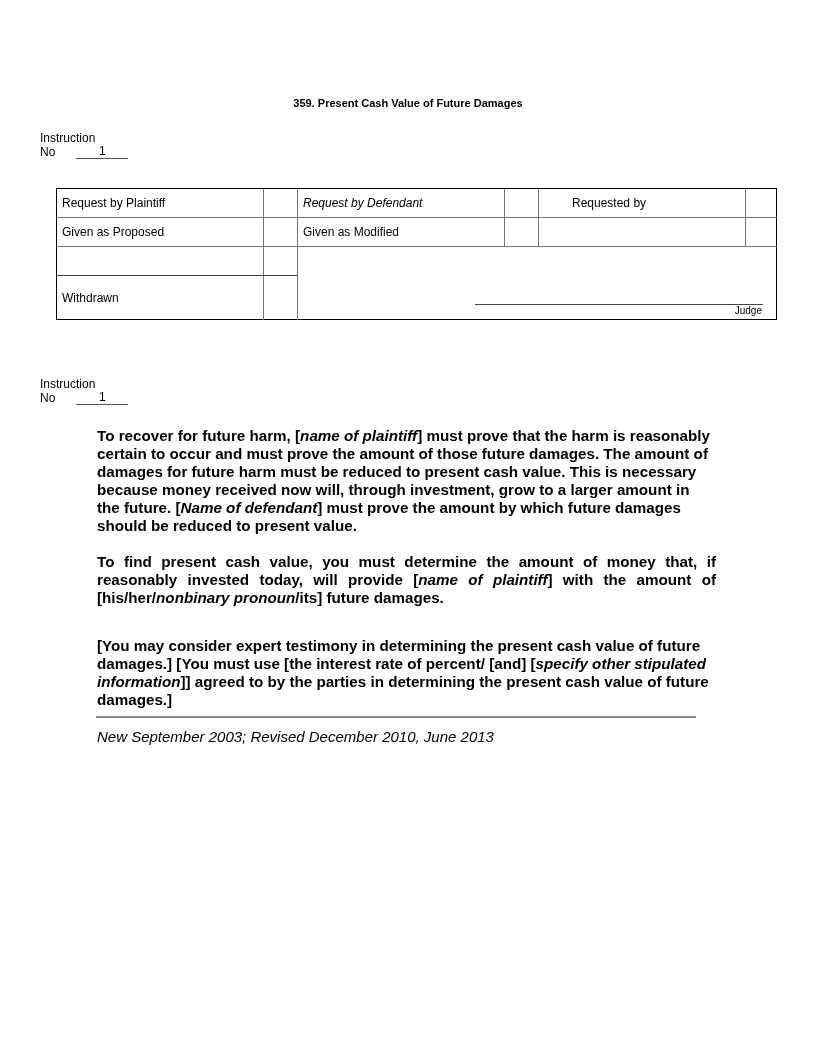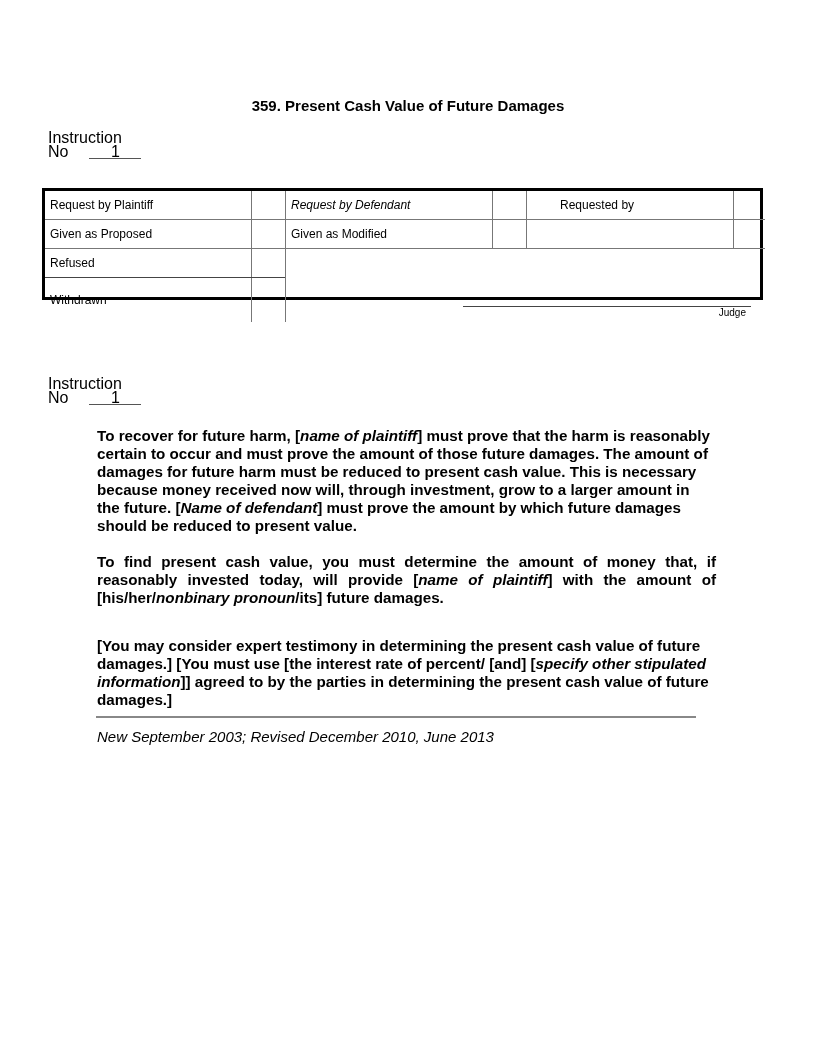--- a/index.html
+++ b/index.html
@@ -1,21 +1,21 @@
 <!DOCTYPE html>
 <html><head>
   <meta charset="utf-8">
   <style>
     html, body { margin: 0; padding: 0; background: #ffffff; }
     body { width: 816px; height: 1056px; position: relative; color: #000; font-family: "Liberation Sans", sans-serif; overflow: hidden; }
-    .title { position: absolute; top: 97px; left: 0; width: 816px; text-align: center; font-weight: bold; font-size: 15px; }
-    .instr { position: absolute; left: 48px; font-size: 16px; line-height: 14px; }
+    .title { position: absolute; top: 97px; left: 0; width: 816px; text-align: center; font-weight: bold; font-size: 11px; }
+    .instr { position: absolute; left: 40px; font-size: 12px; line-height: 14px; }
     .instr .no-row { display: flex; align-items: flex-end; }
     .instr .num { display: inline-block; width: 52px; border-bottom: 1px solid #555; text-align: center; margin-left: 21px; line-height: 13px; }
-    .form-table { position: absolute; left: 42px; top: 188px; width: 721px; height: 112px; border: 3px solid #000000; box-sizing: border-box; font-size: 12px; }
+    .form-table { position: absolute; left: 56px; top: 188px; width: 721px; height: 132px; border: 1px solid #000000; box-sizing: border-box; font-size: 12px; }
     .cell { position: absolute; box-sizing: border-box; padding-left: 5px; display: flex; align-items: center; }
     .vl { position: absolute; width: 1px; background: #777; }
     .hl { position: absolute; height: 1px; background: #777; }
     .judge-line { position: absolute; left: 418px; top: 115px; width: 288px; height: 1px; background: #444; }
     .judge-label { position: absolute; right: 14px; top: 116px; font-size: 10px; }
     .body-text { position: absolute; left: 97px; width: 619px; font-weight: bold; font-size: 15.2px; line-height: 18px; }
     .body-text p { margin: 0 0 10px 0; }
     .justify { text-align: justify; }
     .rule { position: absolute; left: 96px; top: 716px; width: 600px; height: 2px; background: #888; }
     .history { position: absolute; left: 97px; top: 728px; font-family: Liberation Sans, sans-serif; font-style: italic; font-size: 15px; }
@@ -51,21 +51,20 @@
   <div class="cell" style="left:448px; top:0; width:33px; height:28px;"></div>
   <div class="cell" style="left:482px; top:0; width:206px; height:28px;margin-left:28px;">Requested by</div>
   <div class="cell" style="left:689px; top:0; width:31px; height:28px;"></div>
 
   <div class="cell" style="left:0; top:29px; width:206px; height:28px;">Given as Proposed</div>
   <div class="cell" style="left:207px; top:29px; width:33px; height:28px;"></div>
   <div class="cell" style="left:241px; top:29px; width:206px; height:28px;">Given as Modified</div>
   <div class="cell" style="left:448px; top:29px; width:33px; height:28px;"></div>
   <div class="cell" style="left:689px; top:29px; width:31px; height:28px;"></div>
 
-  <div class="cell" style="left:0; top:58px; width:206px; height:28px;">Refused</div>
   <div class="cell" style="left:207px; top:58px; width:33px; height:28px;"></div>
   <div class="cell" style="left:0; top:87px; width:206px; height:44px;">Withdrawn</div>
   <div class="cell" style="left:207px; top:87px; width:33px; height:44px;"></div>
 
   <div class="judge-line"></div>
   <div class="judge-label">Judge</div>
 </div>
 
 <div class="instr" style="top:377px;">
   <div>Instruction</div>

